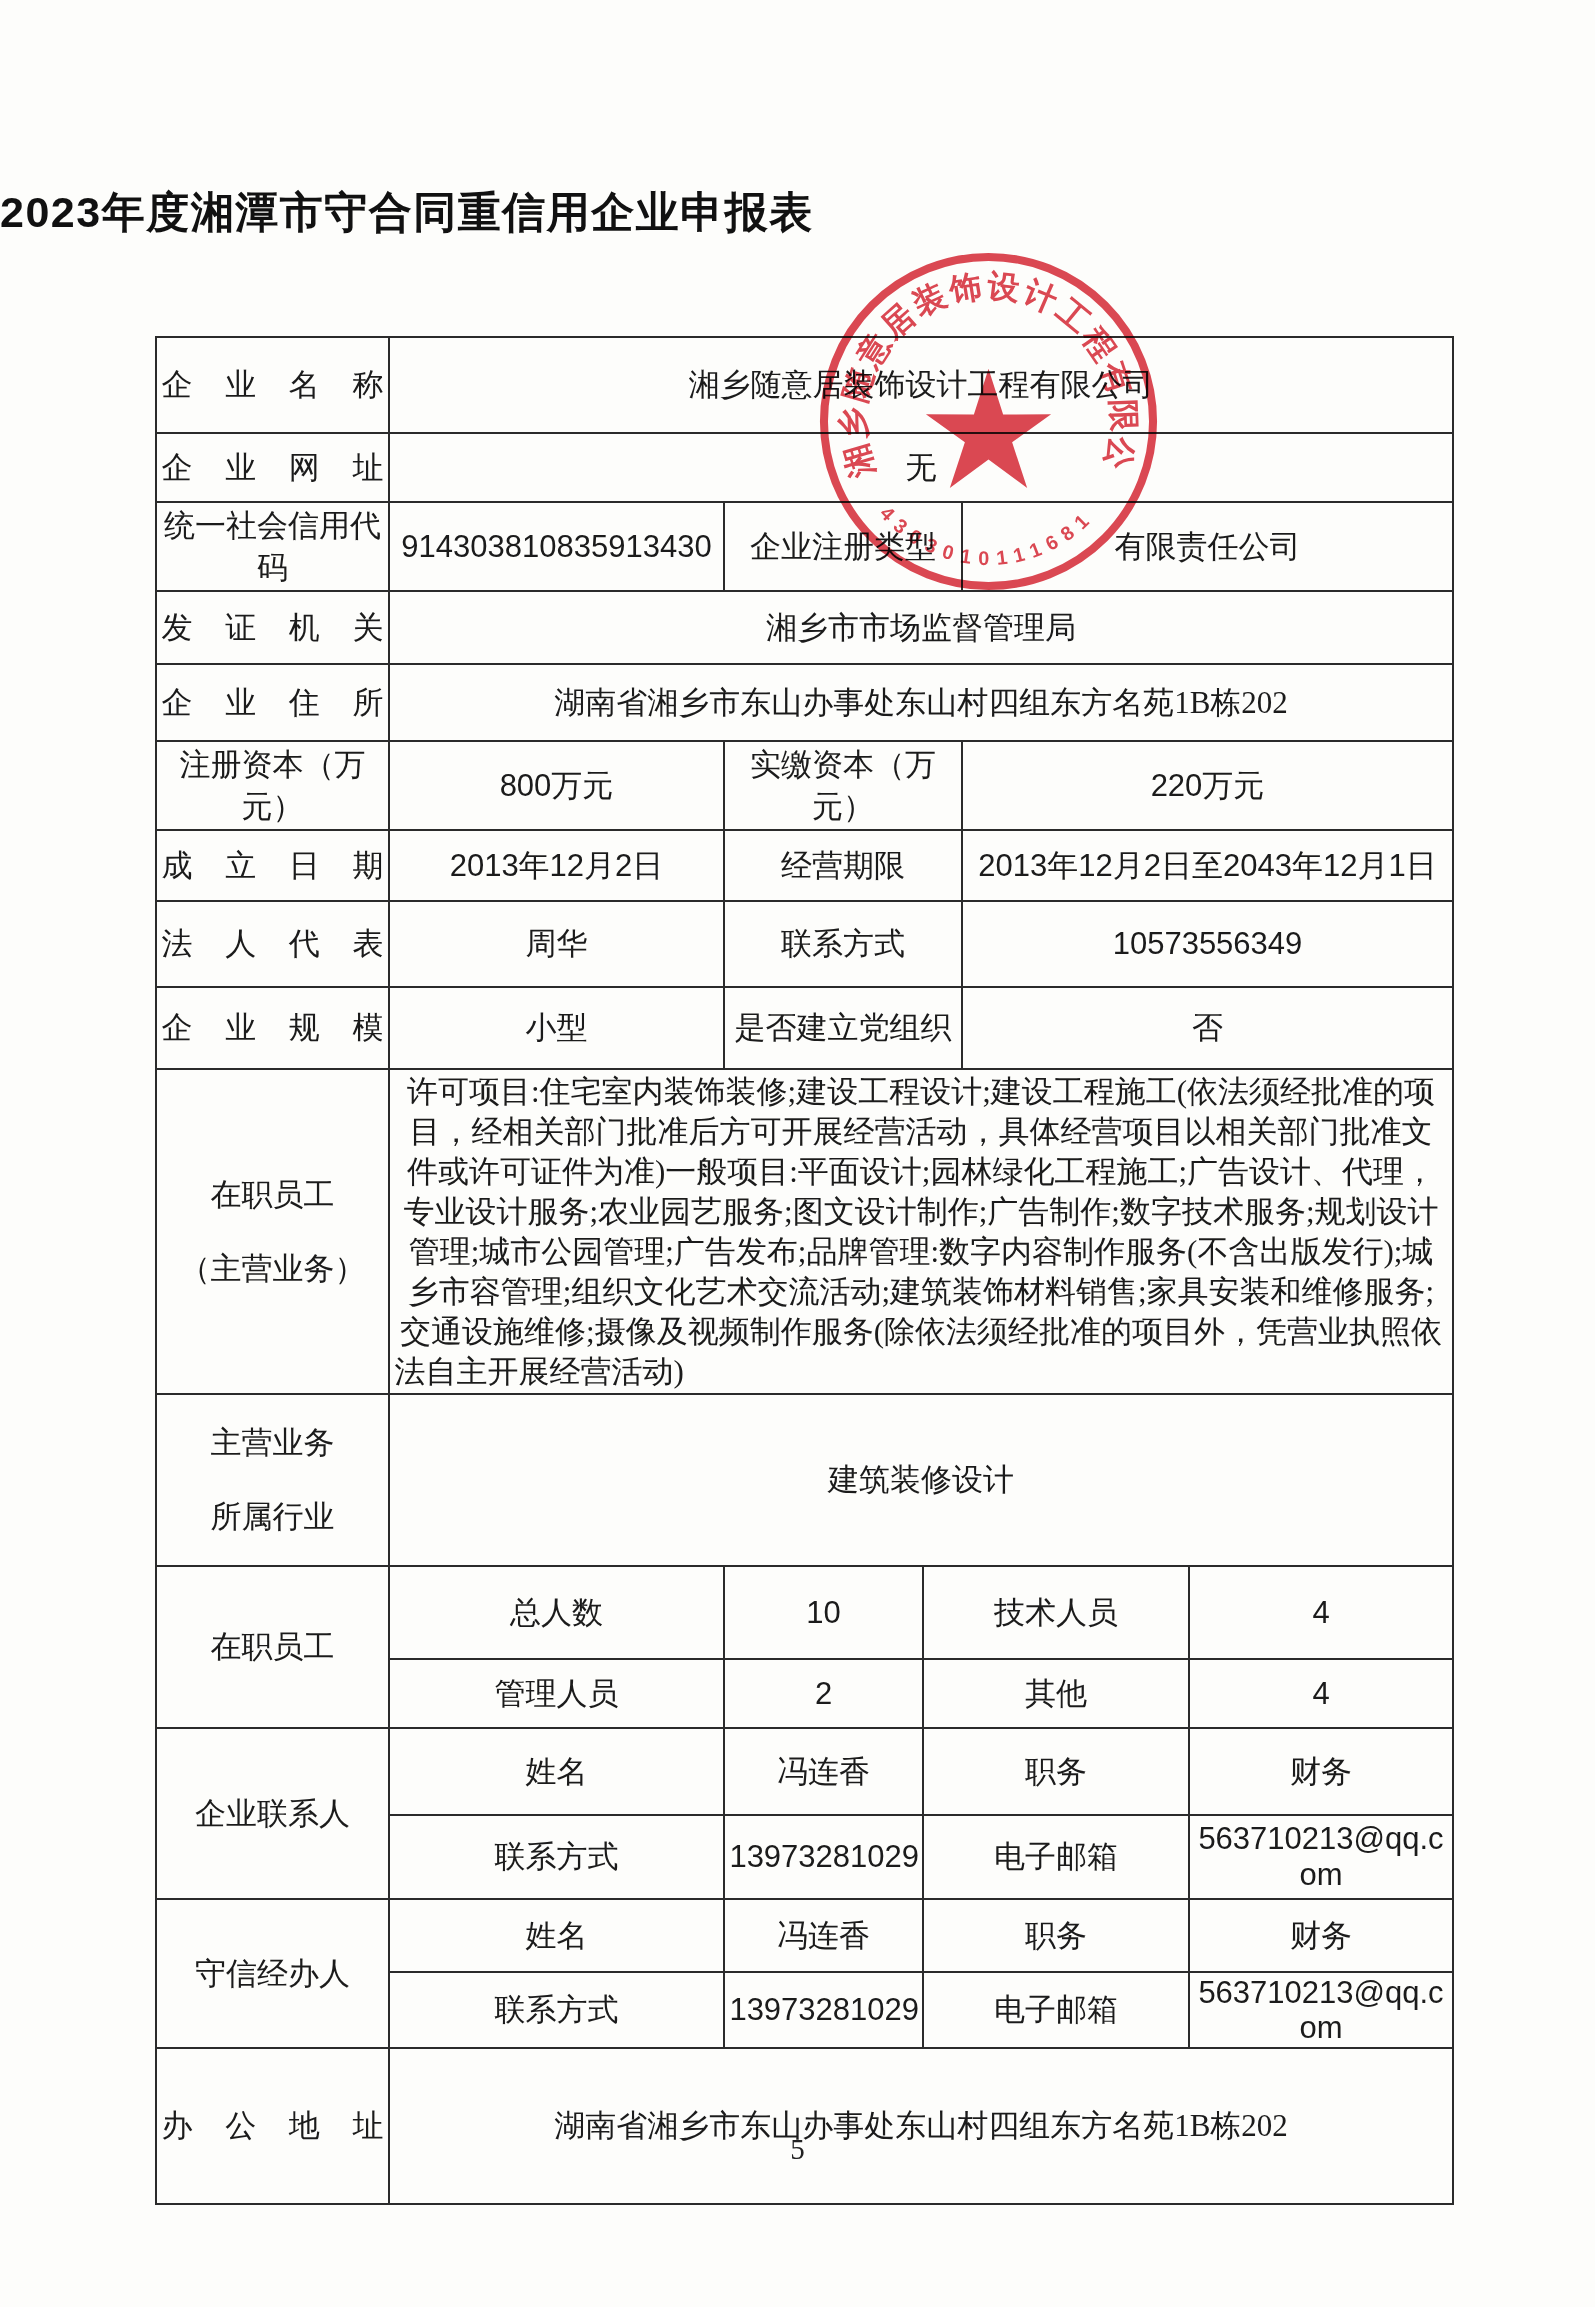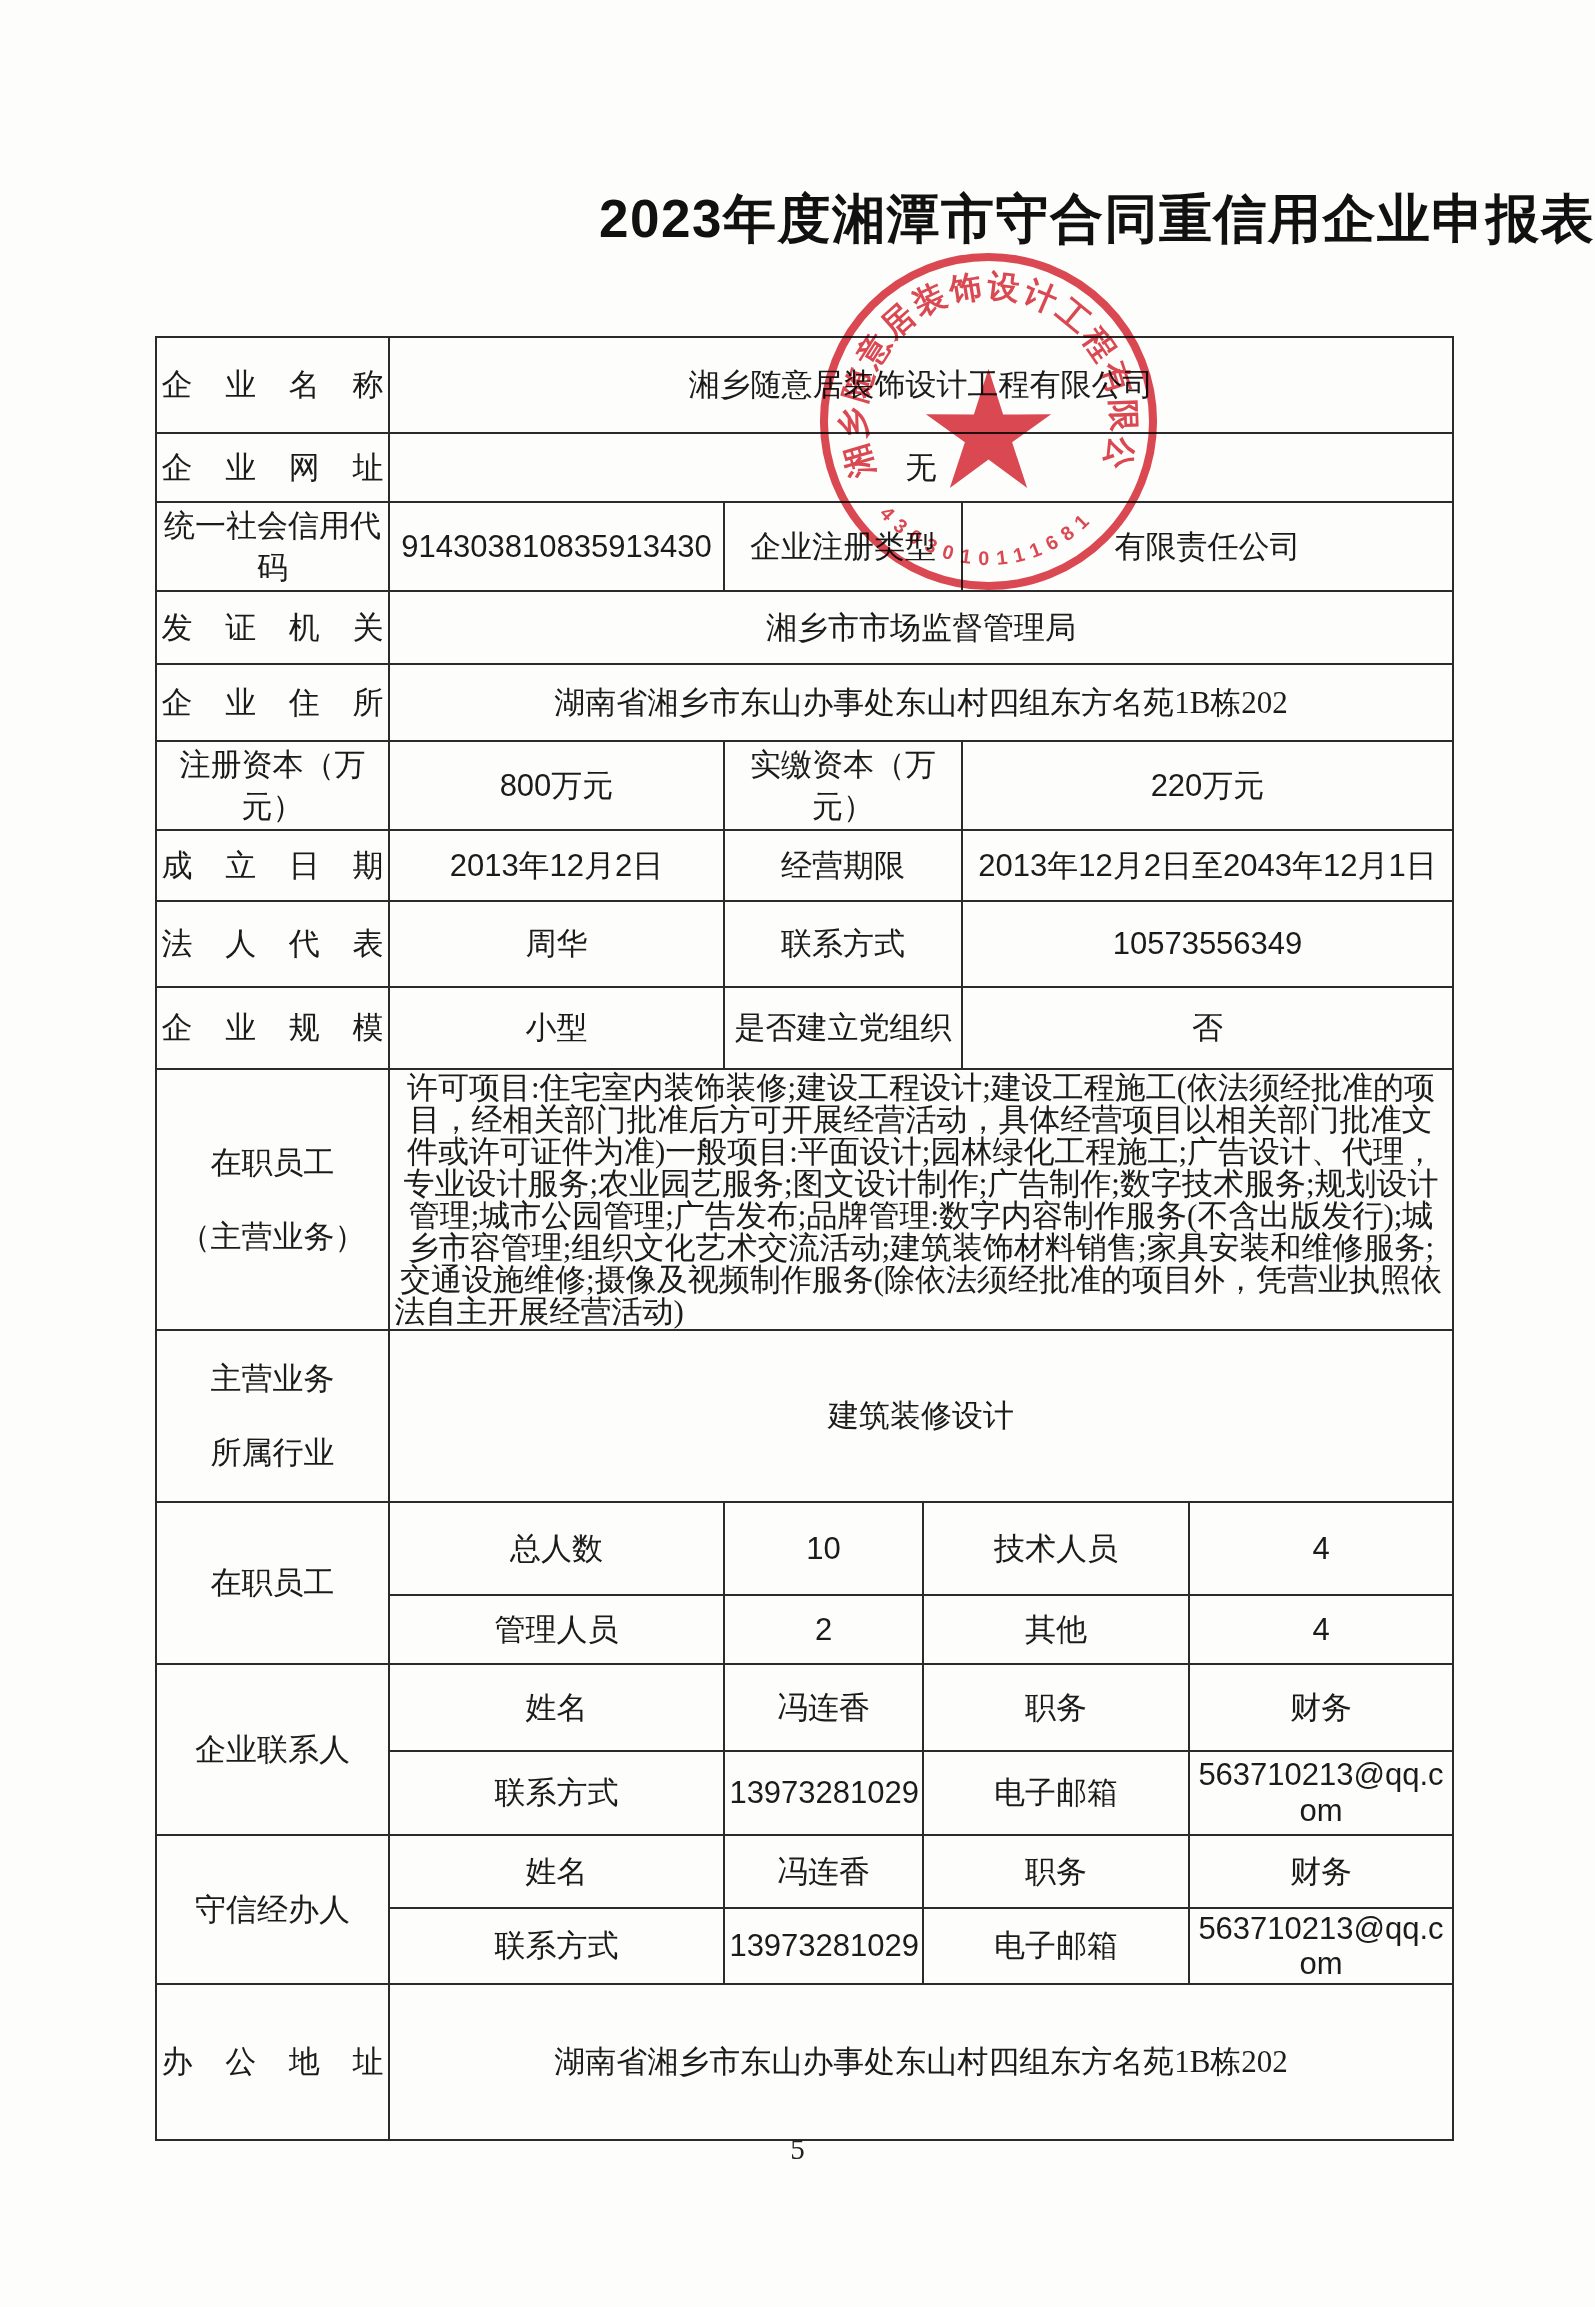--- a/index.html
+++ b/index.html
@@ -8,23 +8,23 @@
     background:#fdfdfb;
     font-family:"Liberation Serif","DejaVu Serif",serif;
     color:#1b1b1b;
     position:relative;
     overflow:hidden;
   }
   .sheet { position:absolute; inset:0; }
 
   .doc-title {
     position:absolute; top:184px; left:0; width:100%;
-    text-align:right;
-    font-family:"Liberation Sans","DejaVu Sans",sans-serif;
-    font-weight:700; font-size:53px; letter-spacing:1.5px; color:#111;
+    text-align:left;
+    font-family:"Liberation Sans","DejaVu Sans",sans-serif;
+    font-weight:700; font-size:43px; letter-spacing:1.5px; color:#111;
     margin:0;
   }
 
   table.form {
     position:absolute; left:155px; top:336px;
     width:1297px;
     border-collapse:collapse;
     table-layout:fixed;
   }
   table.form td {
@@ -40,21 +40,21 @@
     text-align:justify; text-align-last:justify;
     padding:0 22px;
   }
   td.num, .sansval {
     font-family:"Liberation Sans","DejaVu Sans",sans-serif;
     font-size:31px;
     margin-left:12px;
   }
   td.scope-cell {
     text-align:justify; text-align-last:left;
-    font-size:28.4px; line-height:32px;
+    font-size:28.4px; line-height:40px;
     padding:7.3px 11.7px;
     vertical-align:middle;
   }
   .two-line span { display:block; }
   .two-line span:first-child { margin-bottom:32px; }
   td.email-cell {
     word-break:break-all;
     font-family:"Liberation Sans","DejaVu Sans",sans-serif;
     font-size:29px; line-height:1.15;
     padding:1.5px 1.5px;

